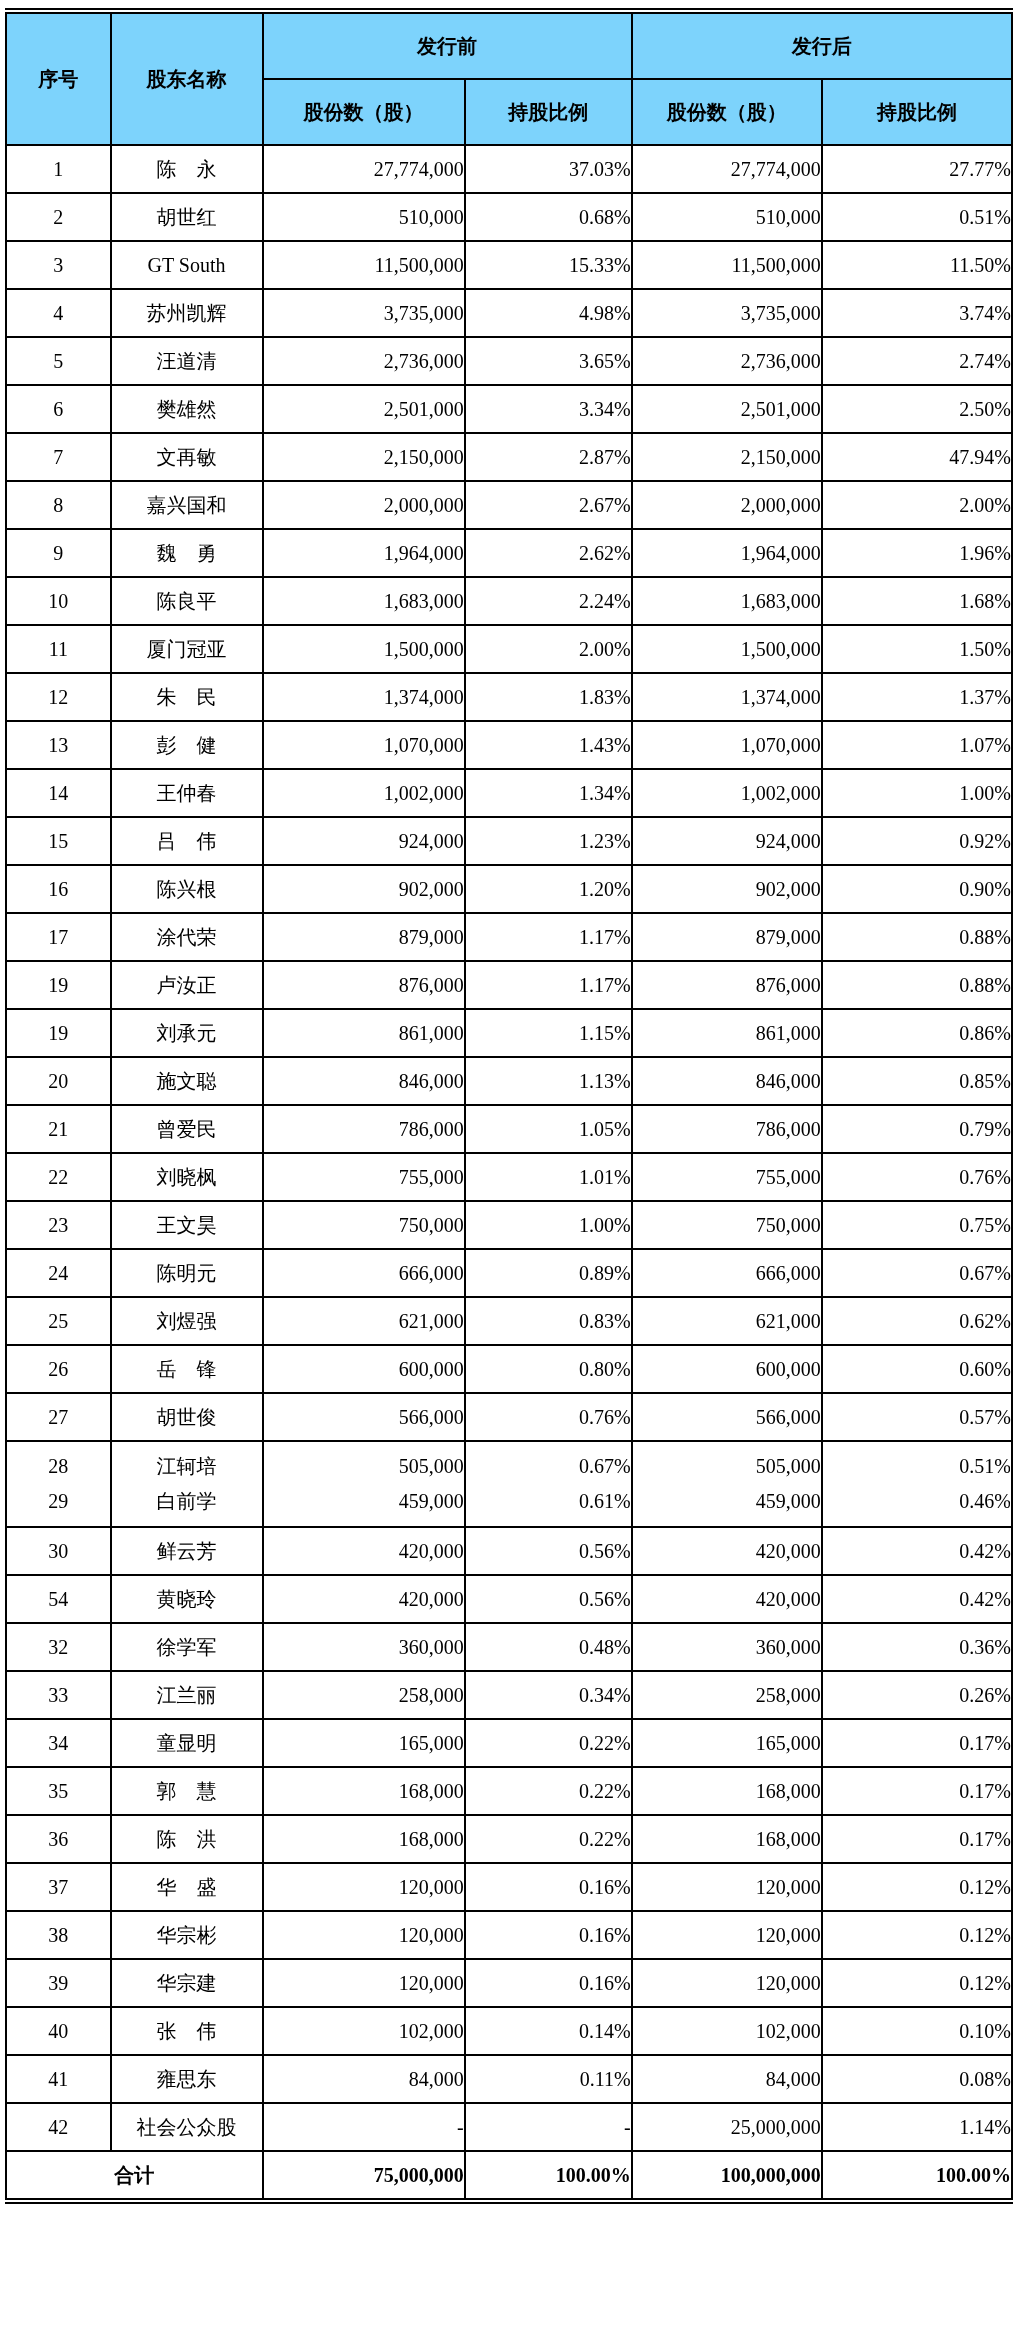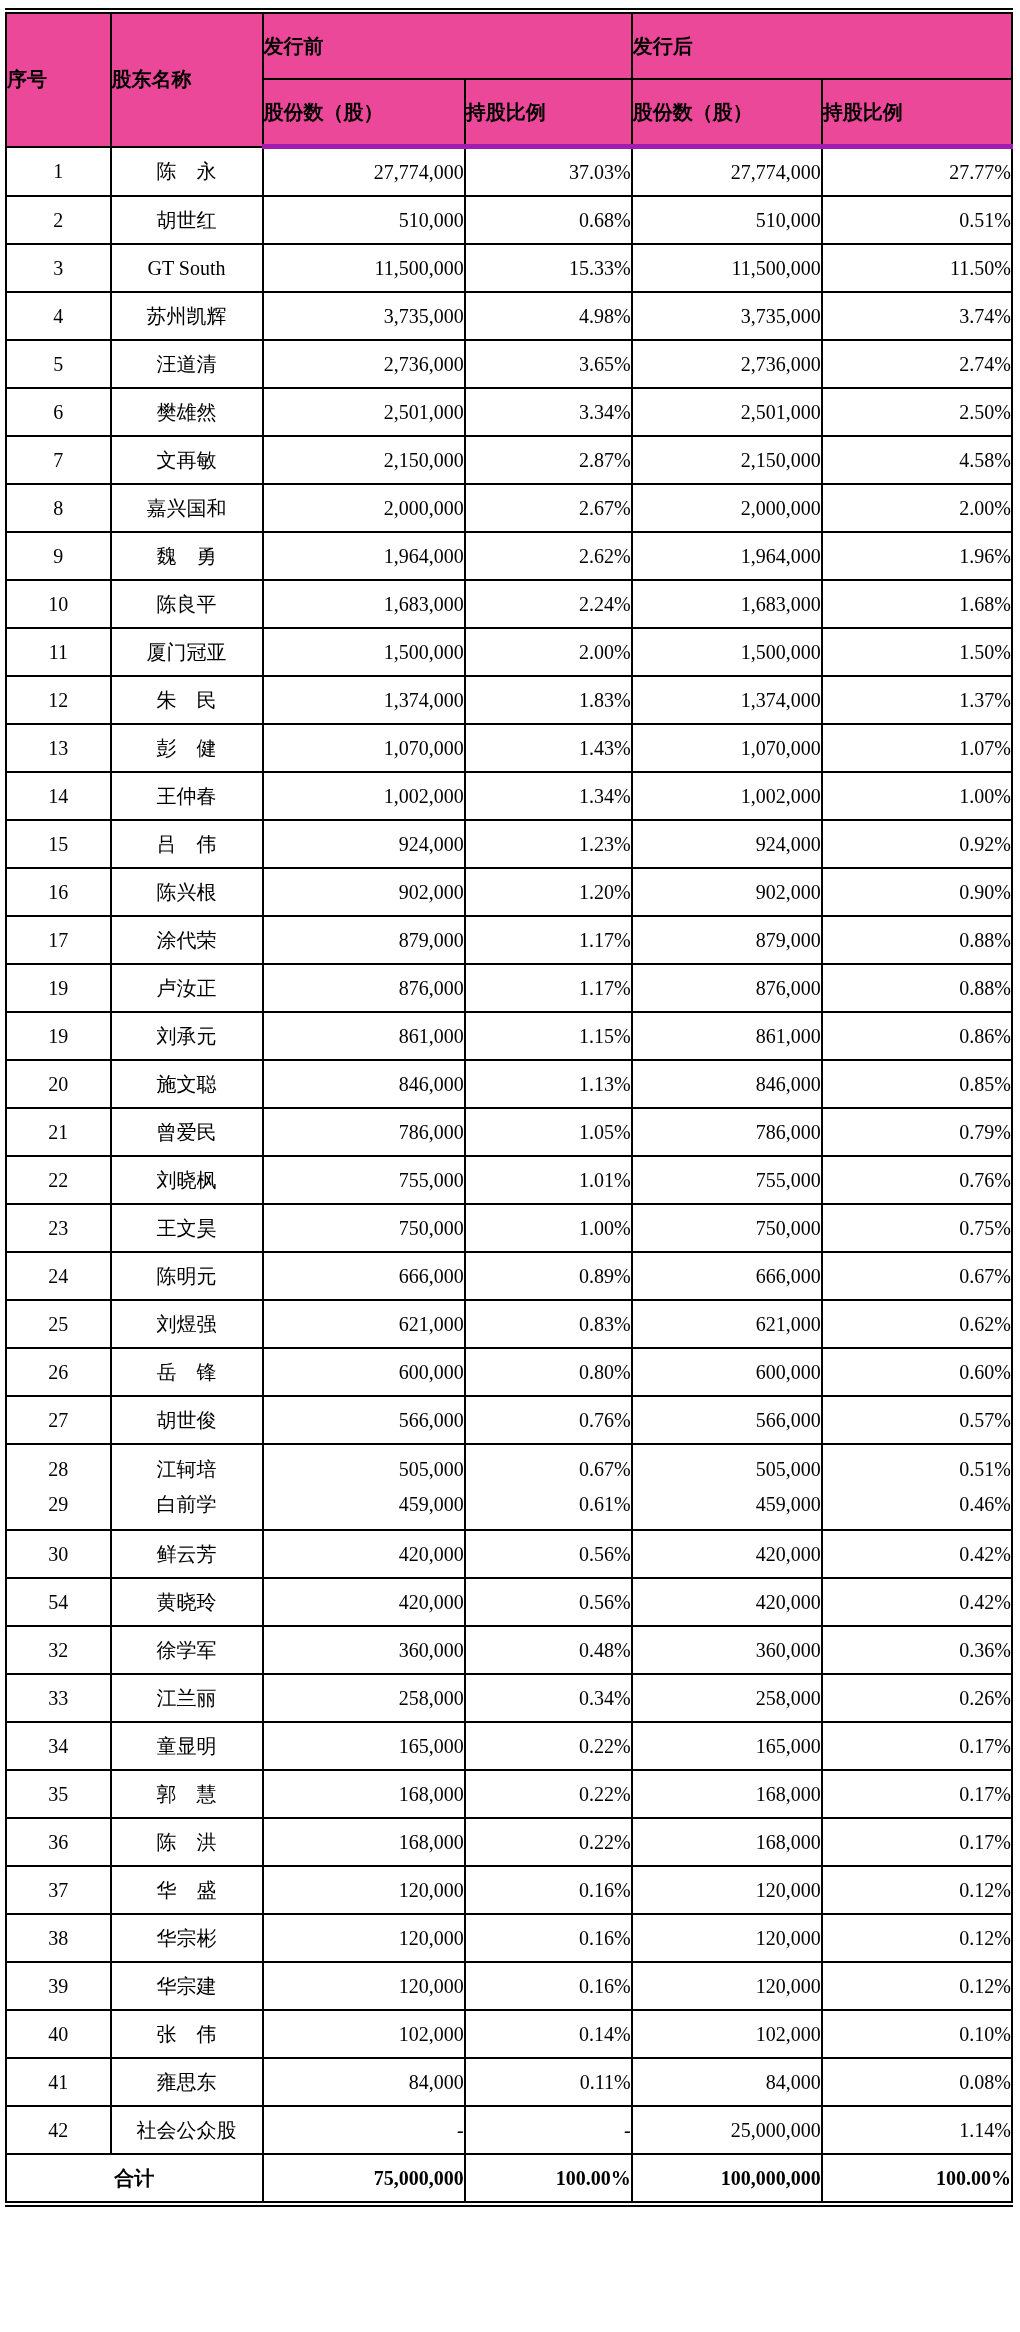--- a/index.html
+++ b/index.html
@@ -28,33 +28,33 @@
   }
   table.sh th, table.sh td {
     border: 2px solid #000;
     font-size: 20px;
     overflow: hidden;
     white-space: pre-line;
     vertical-align: middle;
     padding: 0;
   }
   table.sh thead th {
-    background: #ec4899;
+    background: #7dd3fc;
     font-weight: bold;
-    text-align: left;
+    text-align: center;
     height: 64px;
   }
   table.sh thead tr.sub th {
     height: 64px;
   }
   table.sh thead tr.sub th,
   table.sh thead tr.grp th.span2 {
     border-bottom-width: 3px;
   }
-  table.sh thead tr:last-child th { border-bottom: 5px solid #a21caf; font-family: Liberation Mono, monospace; }
+  table.sh thead tr:last-child th { border-bottom: 1px solid #a21caf; font-family: Liberation Mono, monospace; }
   table.sh tbody td { height: 46px; background: #fff; }
   table.sh tbody tr.double td { height: 84px; line-height: 1.75; border-radius: 23px; }
   td.c   { text-align: center; }
   td.num { text-align: right; padding-right: 30px; }
   td.pct { text-align: right; padding-right: 24px; }
   tr.total td {
     font-weight: bold;
     height: 48px;
     border-radius: 25px;
   }
@@ -135,21 +135,21 @@
           <td class="pct">3.34%</td>
           <td class="num">2,501,000</td>
           <td class="pct">2.50%</td>
         </tr>
         <tr>
           <td class="c">7</td>
           <td class="c">文再敏</td>
           <td class="num">2,150,000</td>
           <td class="pct">2.87%</td>
           <td class="num">2,150,000</td>
-          <td class="pct">4.58%</td>
+          <td class="pct">47.94%</td>
         </tr>
         <tr>
           <td class="c">8</td>
           <td class="c">嘉兴国和</td>
           <td class="num">2,000,000</td>
           <td class="pct">2.67%</td>
           <td class="num">2,000,000</td>
           <td class="pct">2.00%</td>
         </tr>
         <tr>

